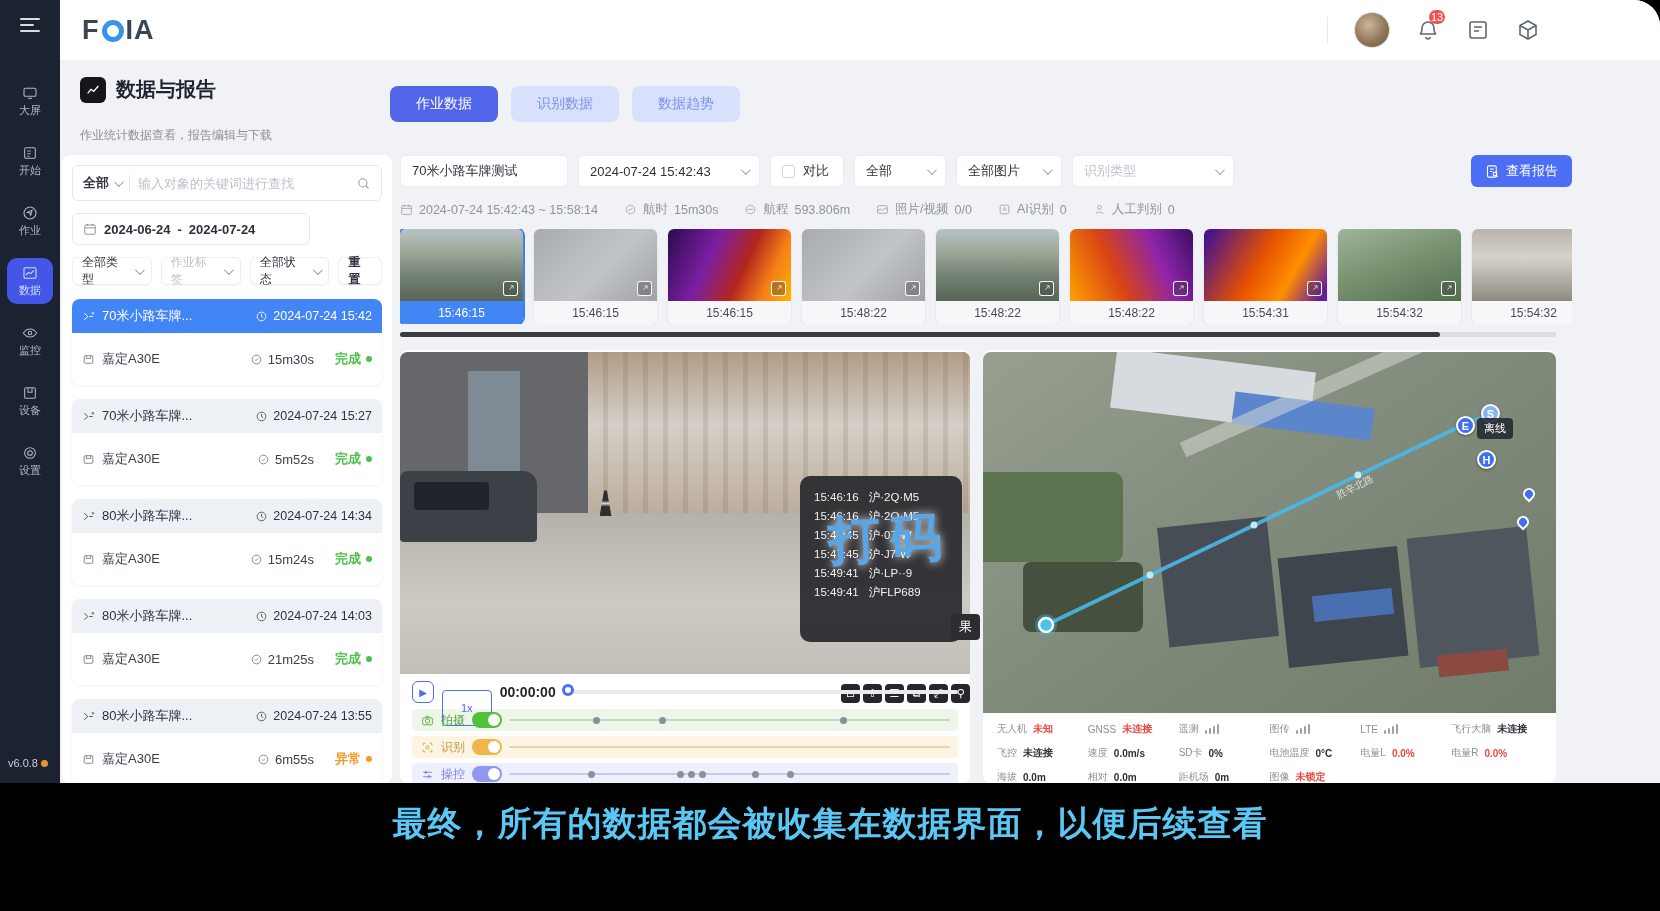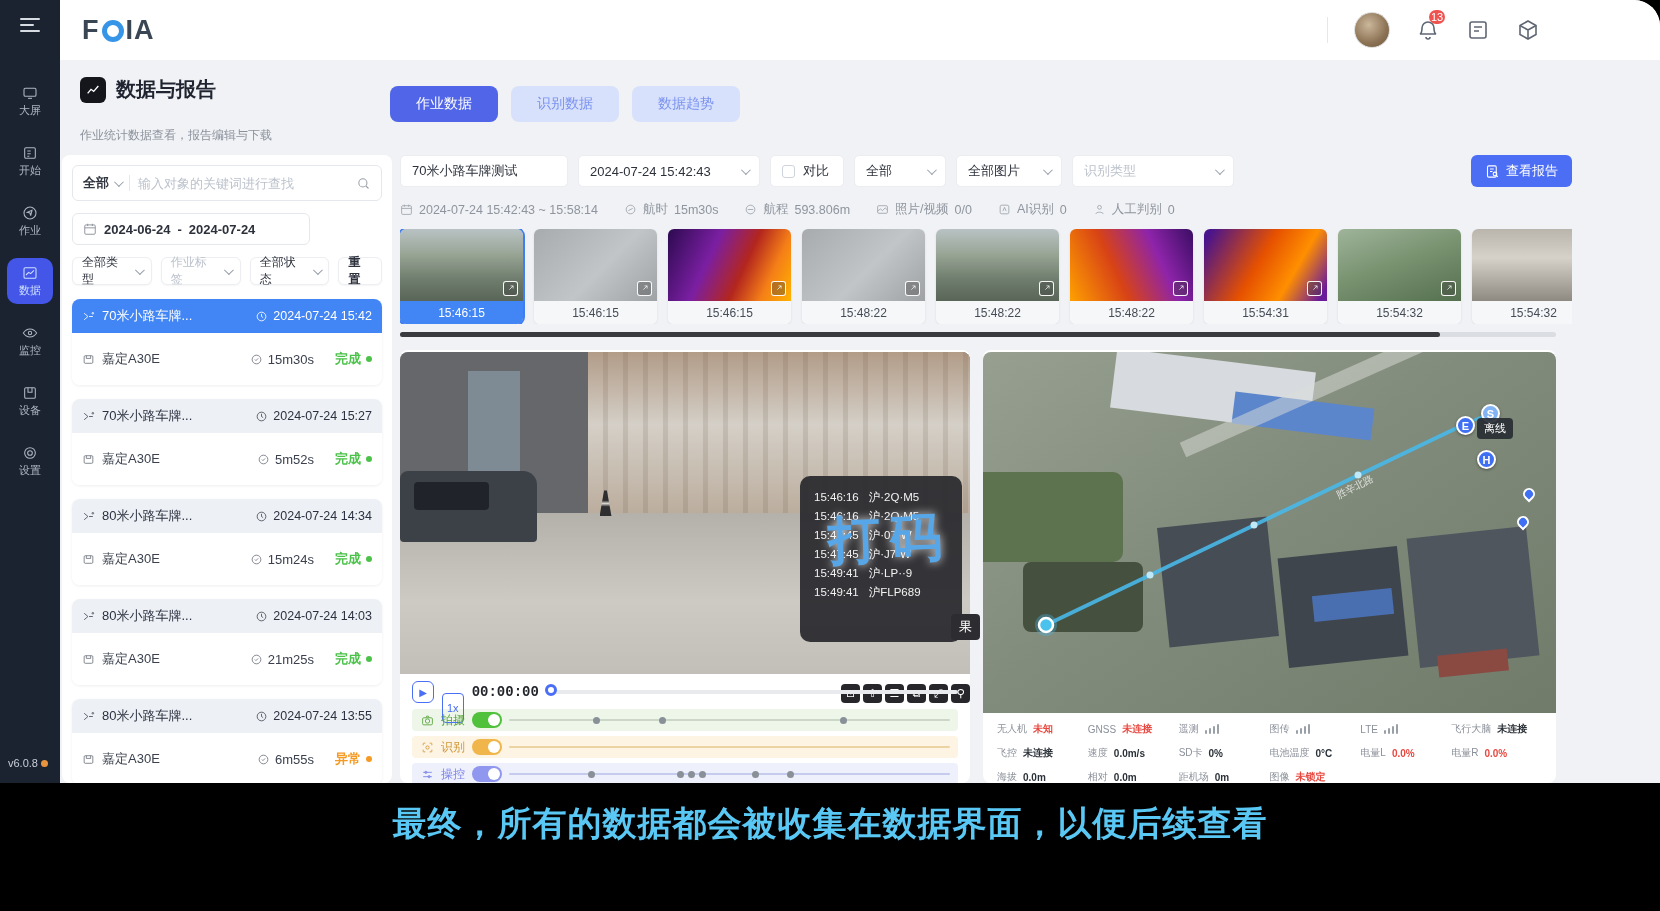--- a/index.html
+++ b/index.html
@@ -124,22 +124,22 @@
   .det-panel { position:absolute; left:400px; top:126px; width:162px; height:166px; background:rgba(44,44,48,.95); border-radius:10px; padding:12px 0 0 14px; }
   .det-row { display:flex; gap:10px; font-size:11.5px; color:#f2f2f2; line-height:19px; }
   .watermark { position:absolute; left:28px; top:28px; width:160px; font-size:52px; font-weight:bold; color:#57a7e8; letter-spacing:10px; text-shadow:0 0 10px rgba(255,255,255,.85); transform:rotate(-2deg); pointer-events:none; }
   .tooltip { position:absolute; left:551px; top:264px; background:#2d2d31; color:#fff; border-radius:4px; font-size:13px; padding:4px 8px; }
   .ptoolbar { position:absolute; left:441px; top:334px; display:flex; gap:3px; }
   .ptool { width:19px; height:19px; background:#27272b; border-radius:4px; color:#fff; font-size:11px; display:flex; align-items:center; justify-content:center; cursor:pointer; }
 
   .controls { position:absolute; left:12px; top:330px; width:546px; }
   .play-row { display:flex; align-items:center; gap:8px; height:24px; }
   .play-btn { width:22px; height:22px; border:1.5px solid #4a6ef5; border-radius:6px; color:#4a6ef5; font-size:10px; display:flex; align-items:center; justify-content:center; cursor:pointer; }
-  .speed { height:30px; border:1.5px solid #4a6ef5; border-radius:4px; color:#4a6ef5; font-size:11px; padding:0 4px; display:flex; align-items:center; cursor:pointer;margin-top:32px; }
-  .cur-time { font-size:14px; font-weight:bold; color:#22252b;font-family:Liberation Mono, monospace; }
+  .speed { height:36px; border:1.5px solid #4a6ef5; border-radius:4px; color:#4a6ef5; font-size:11px; padding:0 18px; display:flex; align-items:center; cursor:pointer;margin-top:32px; }
+  .cur-time { font-size:14px; font-weight:bold; color:#22252b; }
   .seek { flex:1; height:4px; background:#e8eaee; border-radius:2px; position:relative; }
   .seek .handle { position:absolute; left:-2px; top:-6px; width:12px; height:12px; border:3px solid #4a6ef5; background:#fff; border-radius:50%; cursor:pointer; }
   .track-row { margin-top:5px; height:22px; border-radius:4px; display:flex; align-items:center; gap:7px; padding:0 8px; font-size:12px; }
   .track-row .tk-icon { width:14px; height:14px; display:flex; align-items:center; justify-content:center; }
   .track-row .tk-icon svg { width:13px; height:13px; fill:none; stroke-width:1.6; }
   .toggle { width:30px; height:16px; border-radius:8px; position:relative; cursor:pointer; }
   .toggle:after { content:""; position:absolute; right:2px; top:2px; width:12px; height:12px; border-radius:50%; background:#fff; }
   .tk-line { flex:1; height:2px; position:relative; border-radius:1px; }
   .tk-dot { position:absolute; top:-2.5px; width:7px; height:7px; border-radius:50%; background:#8a9097; }
   .row-shoot { background:#edf6e9; color:#58a33c; } .row-shoot .toggle { background:#4fc13b; } .row-shoot .tk-line { background:#ccd7c8; } .row-shoot svg{stroke:#58a33c;}

